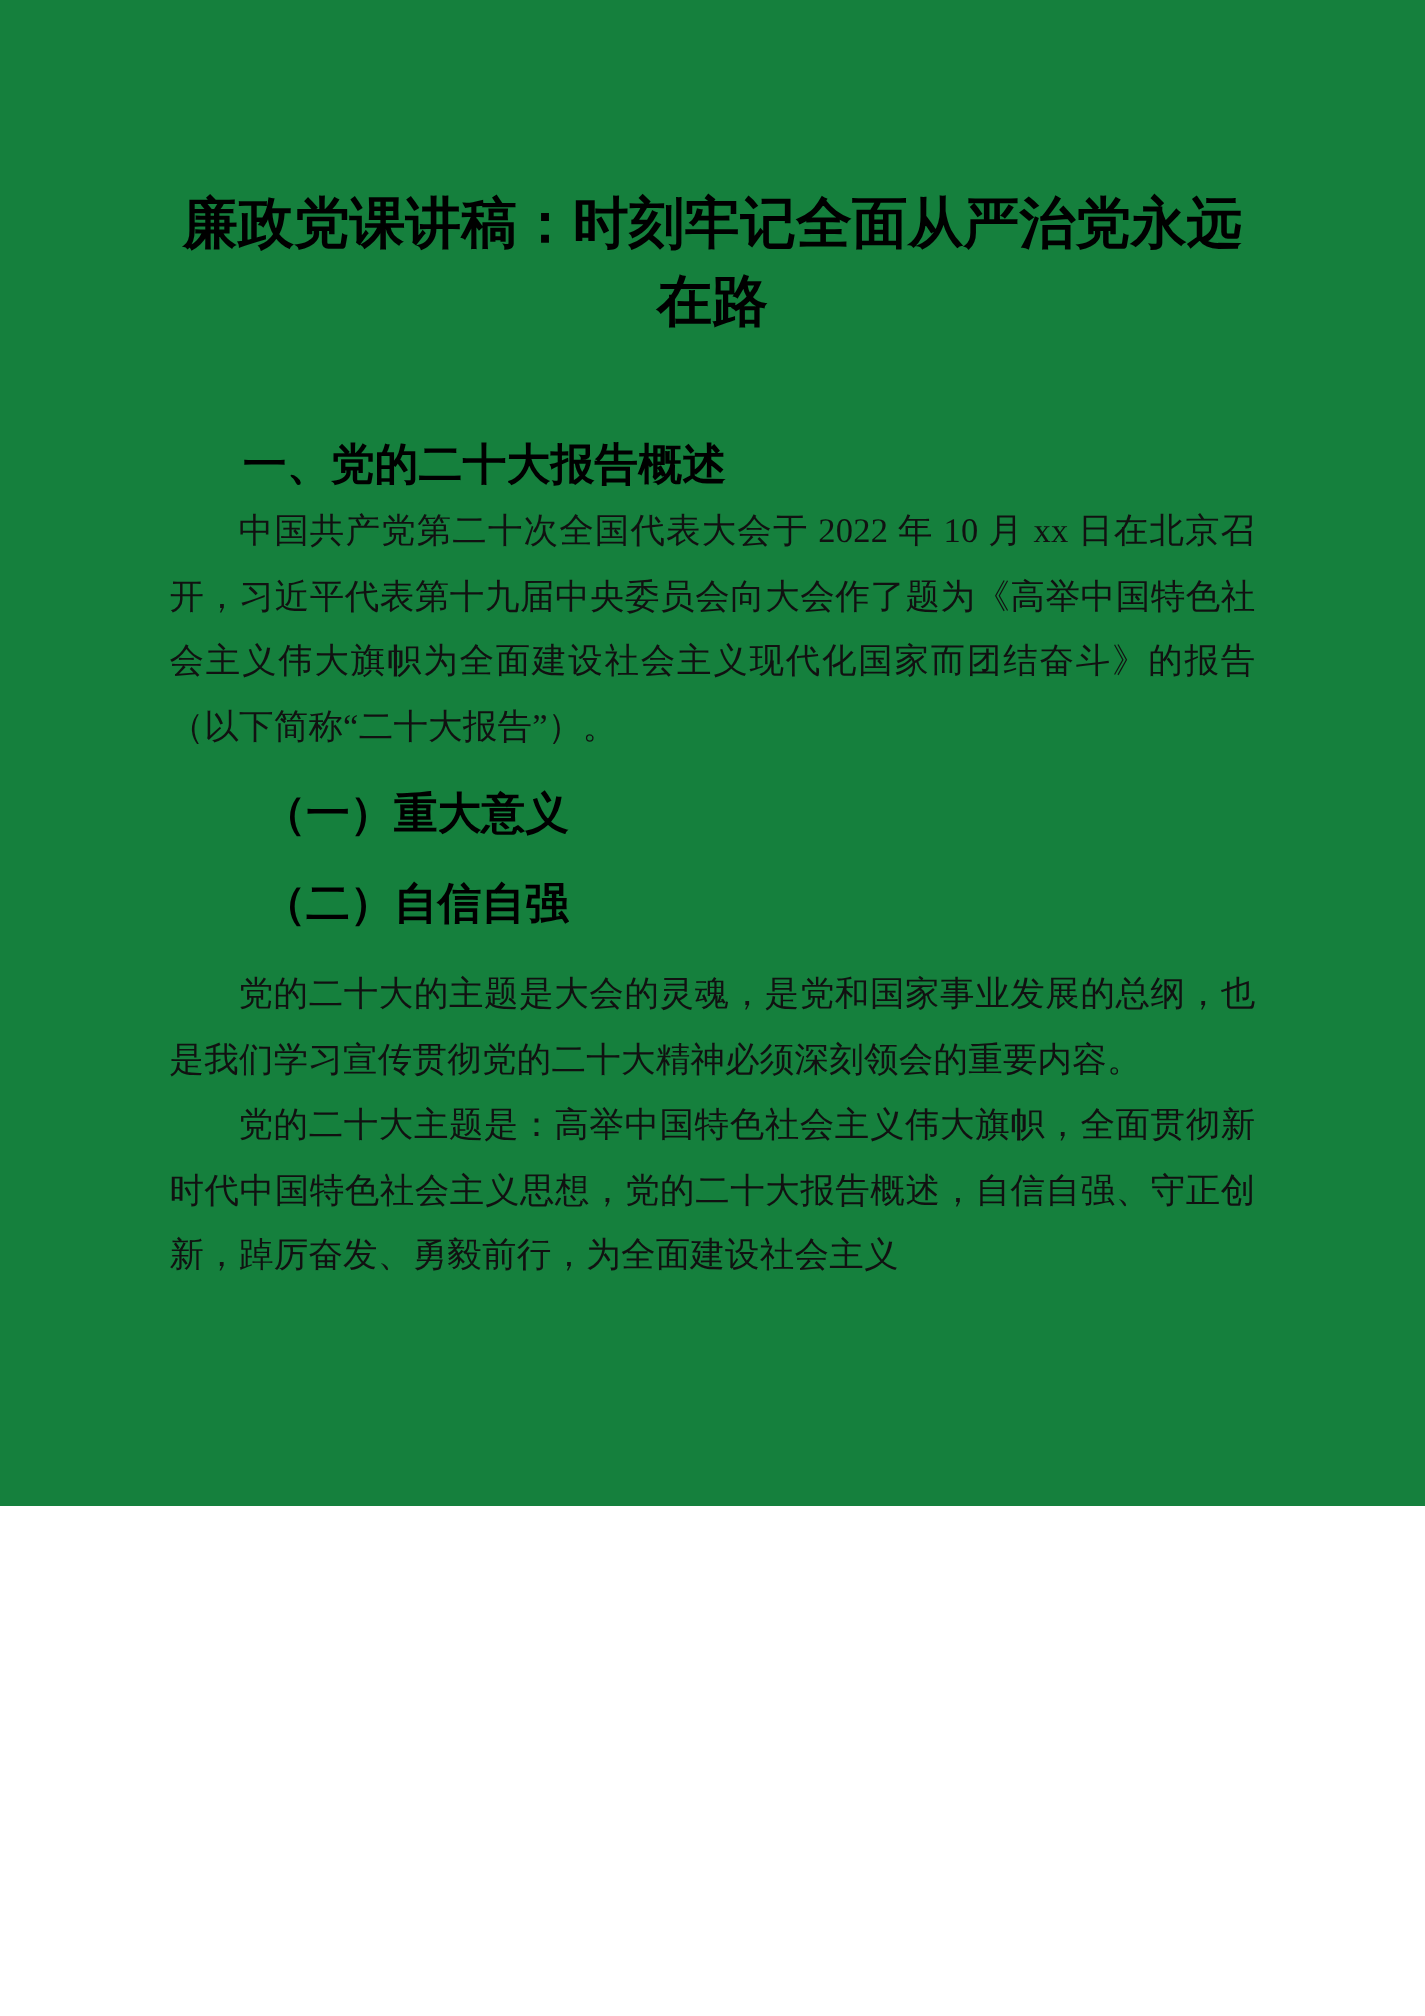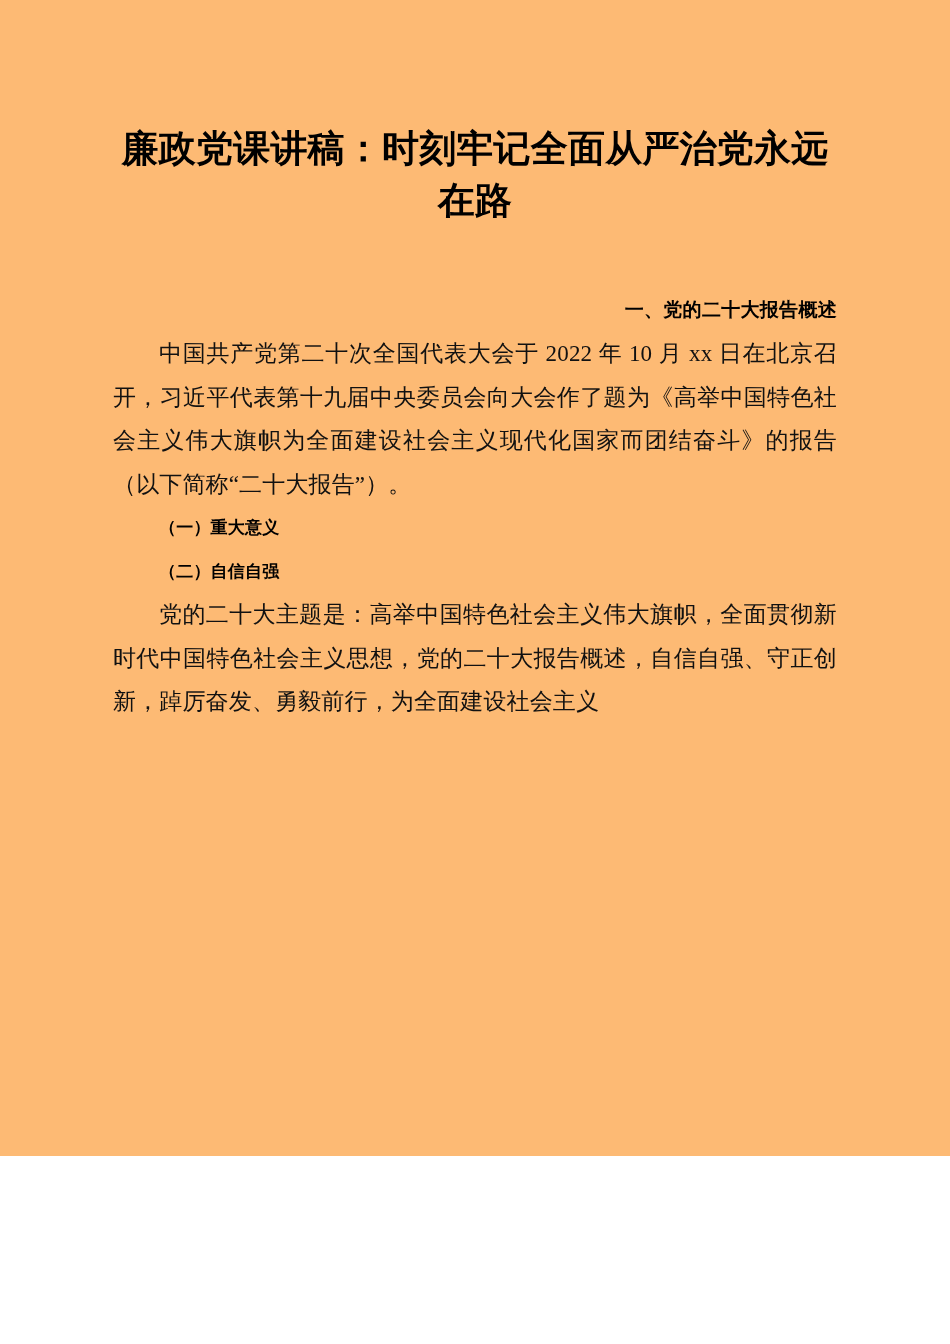--- a/index.html
+++ b/index.html
@@ -4,22 +4,22 @@
 <style>
   html, body {
     margin: 0;
     padding: 0;
     background: #ffffff;
   }
 
   #page {
     position: relative;
     width: 950px;
-    height: 1156px;
-    background: #fdba74;
+    height: 1004px;
+    background: #15803d;
     overflow: hidden;
     box-sizing: border-box;
   }
 
   #doc-body {
     position: absolute;
     left: 113px;
     top: 0;
     width: 724px;
   }
@@ -35,38 +35,37 @@
     margin: 0;
     padding-top: 122px;
     letter-spacing: 0.2px;
     -webkit-font-smoothing: antialiased;
   }
 
   
   .h1-heading {
     font-family: "Liberation Sans", "DejaVu Sans", sans-serif;
     font-weight: bold;
-    font-size: 19px;
+    font-size: 29px;
     line-height: 44px;
     color: #000000;
     margin: 0;
     padding-top: 62px;
     text-indent: 49px;
     letter-spacing: 0.3px;
-    text-align: right;
   }
 
   
   .h2-heading {
     font-family: Liberation Sans, sans-serif;
     font-weight: bold;
-    font-size: 17px;
+    font-size: 29px;
     line-height: 43.5px;
     color: #000000;
-    margin: 0;
+    margin: 16px;
     text-indent: 46px;
     letter-spacing: 0.2px;
   }
 
   
   .body-par {
     font-family: Liberation Serif, serif;
     font-size: 23px;
     line-height: 43.5px;
     color: #111111;
@@ -95,18 +94,19 @@
 
     <h2 class="h1-heading">一、党的二十大报告概述</h2>
 
     <p class="body-par">中国共产党第二十次全国代表大会于 2022 年 10 月 xx 日在北京召开，习近平代表第十九届中央委员会向大会作了题为《高举中国特色社会主义伟大旗帜为全面建设社会主义现代化国家而团结奋斗》的报告（以下简称“二十大报告”）。</p>
 
     <h3 class="h2-heading">（一）重大意义</h3>
 
 
     <h3 class="h2-heading">（二）自信自强</h3>
 
+    <p class="body-par">党的二十大的主题是大会的灵魂，是党和国家事业发展的总纲，也是我们学习宣传贯彻党的二十大精神必须深刻领会的重要内容。</p>
 
     <p class="body-par clipped">党的二十大主题是：高举中国特色社会主义伟大旗帜，全面贯彻新时代中国特色社会主义思想，党的二十大报告概述，自信自强、守正创新，踔厉奋发、勇毅前行，为全面建设社会主义</p>
 
   </div>
 
 </div>
 
 </body></html>

